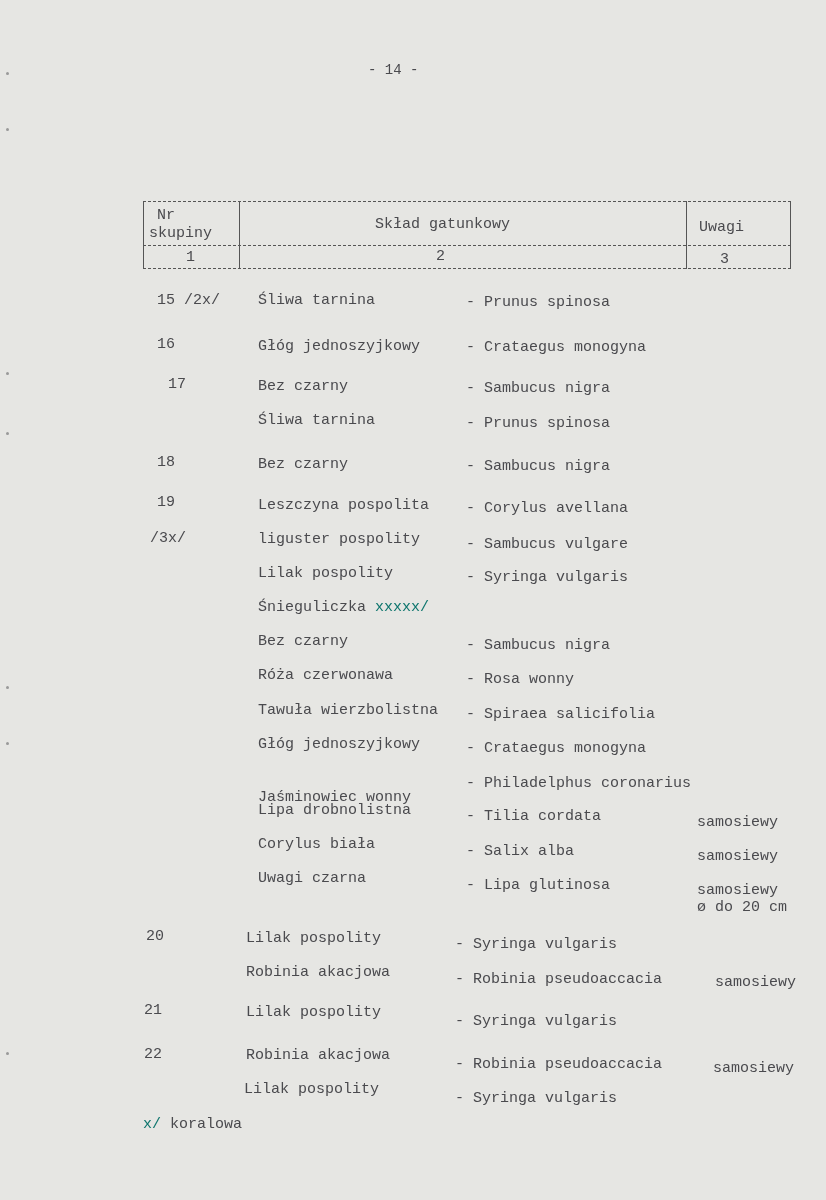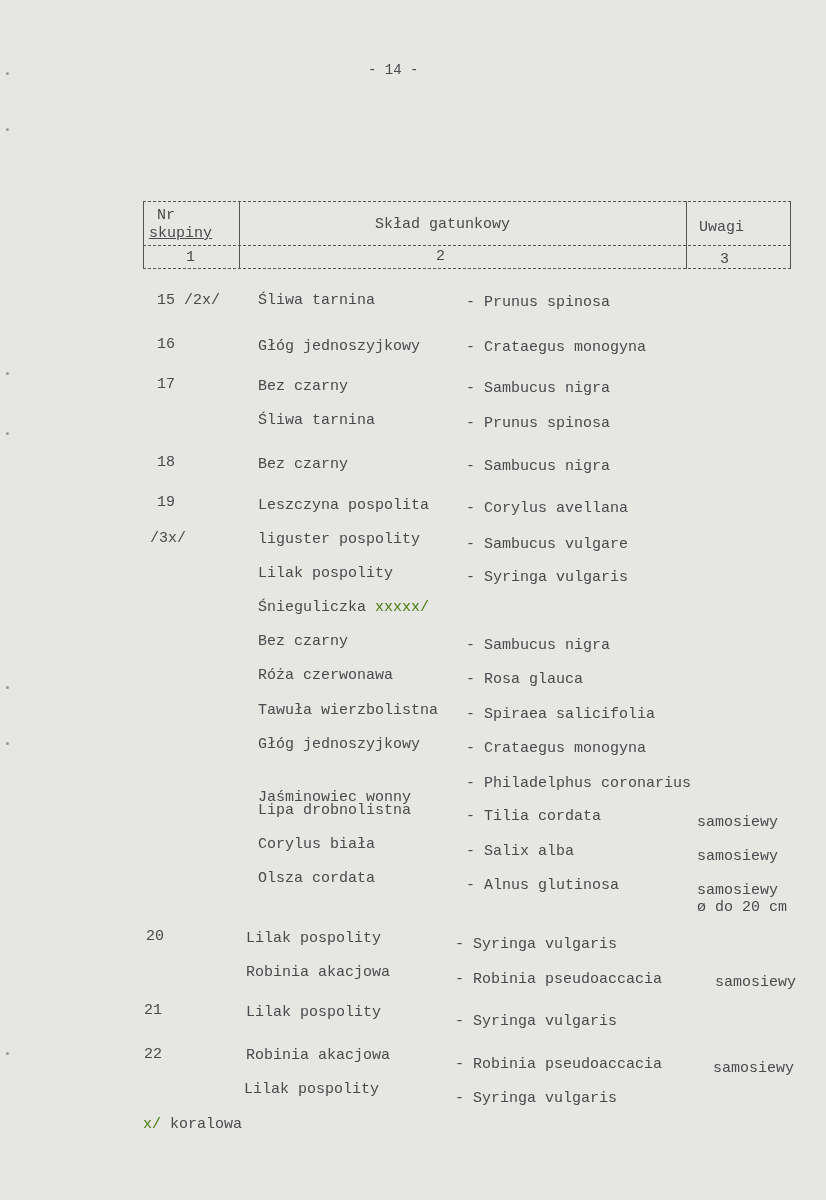--- a/index.html
+++ b/index.html
@@ -12,21 +12,21 @@
   }
   .page { position:absolute; left:0; top:0; width:826px; height:1200px; }
   .abs { position:absolute; white-space:pre; }
   .pagenum { left:368px; top:62px; font-size:14px; }
   .title { left:282px; top:122px; font-size:15px; word-spacing:6px; letter-spacing:0.3px; }
   .tbl { position:absolute; left:143px; top:201px; width:648px; height:68px; }
   .tbl .hl { position:absolute; left:0; right:0; border-top:1.5px dashed #555; }
   .tbl .vl { position:absolute; top:0; bottom:0; border-left:1.5px solid #555; }
   .th { position:absolute; font-size:15px; }
   .punch { position:absolute; width:3px; height:3px; background:#999; border-radius:50%; }
-  .handx { color:#4d7c0f; }
+  .handx { color:#0f766e; }
 </style>
 </head>
 <body>
 
 <div class="page">
 
   <div class="punch" style="left:6px;top:72px"></div>
   <div class="punch" style="left:6px;top:128px"></div>
   <div class="punch" style="left:6px;top:372px"></div>
   <div class="punch" style="left:6px;top:432px"></div>
@@ -39,37 +39,37 @@
   <div class="tbl">
     <div class="hl" style="top:0"></div>
     <div class="hl" style="top:44px"></div>
     <div class="hl" style="top:67px"></div>
     <div class="vl" style="left:0"></div>
     <div class="vl" style="left:96px"></div>
     <div class="vl" style="left:543px"></div>
     <div class="vl" style="left:647px"></div>
 
     <div class="th" style="left:14px;top:6px">Nr</div>
-    <div class="th" style="left:6px;top:24px;text-decoration:underline">skupiny</div>
+    <div class="th" style="left:6px;top:24px;">skupiny</div>
     <div class="th" style="left:232px;top:15px">Skład gatunkowy</div>
     <div class="th" style="left:556px;top:18px">Uwagi</div>
     <div class="th" style="left:43px;top:48px">1</div>
     <div class="th" style="left:293px;top:47px">2</div>
     <div class="th" style="left:577px;top:50px">3</div>
   </div>
 
   <div class="abs" style="left:157px;top:292px">15 /2x/</div>
   <div class="abs" style="left:258px;top:292px">Śliwa tarnina</div>
   <div class="abs" style="left:466px;top:294px">- Prunus spinosa</div>
 
   <div class="abs" style="left:157px;top:336px">16</div>
   <div class="abs" style="left:258px;top:338px">Głóg jednoszyjkowy</div>
   <div class="abs" style="left:466px;top:339px">- Crataegus monogyna</div>
 
-  <div class="abs" style="left:157px;top:376px">17</div>
+  <div class="abs" style="left:168px;top:376px">17</div>
   <div class="abs" style="left:258px;top:378px">Bez czarny</div>
   <div class="abs" style="left:466px;top:380px">- Sambucus nigra</div>
 
   <div class="abs" style="left:258px;top:412px">Śliwa tarnina</div>
   <div class="abs" style="left:466px;top:415px">- Prunus spinosa</div>
 
   <div class="abs" style="left:157px;top:454px">18</div>
   <div class="abs" style="left:258px;top:456px">Bez czarny</div>
   <div class="abs" style="left:466px;top:458px">- Sambucus nigra</div>
 
@@ -83,41 +83,41 @@
 
   <div class="abs" style="left:258px;top:565px">Lilak pospolity</div>
   <div class="abs" style="left:466px;top:569px">- Syringa vulgaris</div>
 
   <div class="abs" style="left:258px;top:599px"><span>Śnieguliczka</span> <span class="handx">xxxxx/</span></div>
 
   <div class="abs" style="left:258px;top:633px">Bez czarny</div>
   <div class="abs" style="left:466px;top:637px">- Sambucus nigra</div>
 
   <div class="abs" style="left:258px;top:667px">Róża czerwonawa</div>
-  <div class="abs" style="left:466px;top:671px">- Rosa glauca</div>
+  <div class="abs" style="left:466px;top:671px">- Rosa wonny</div>
 
   <div class="abs" style="left:258px;top:702px">Tawuła wierzbolistna</div>
   <div class="abs" style="left:466px;top:706px">- Spiraea salicifolia</div>
 
   <div class="abs" style="left:258px;top:736px">Głóg jednoszyjkowy</div>
   <div class="abs" style="left:466px;top:740px">- Crataegus monogyna</div>
 
   <div class="abs" style="left:258px;top:789px">Jaśminowiec wonny</div>
   <div class="abs" style="left:466px;top:775px">- Philadelphus coronarius</div>
 
   <div class="abs" style="left:258px;top:802px">Lipa drobnolistna</div>
   <div class="abs" style="left:466px;top:808px">- Tilia cordata</div>
   <div class="abs" style="left:697px;top:814px">samosiewy</div>
 
   <div class="abs" style="left:258px;top:836px">Corylus biała</div>
   <div class="abs" style="left:466px;top:843px">- Salix alba</div>
   <div class="abs" style="left:697px;top:848px">samosiewy</div>
 
-  <div class="abs" style="left:258px;top:870px">Olsza cordata</div>
-  <div class="abs" style="left:466px;top:877px">- Alnus glutinosa</div>
+  <div class="abs" style="left:258px;top:870px">Uwagi czarna</div>
+  <div class="abs" style="left:466px;top:877px">- Lipa glutinosa</div>
   <div class="abs" style="left:697px;top:882px">samosiewy</div>
   <div class="abs" style="left:697px;top:899px">ø do 20 cm</div>
 
   <div class="abs" style="left:146px;top:928px">20</div>
   <div class="abs" style="left:246px;top:930px">Lilak pospolity</div>
   <div class="abs" style="left:455px;top:936px">- Syringa vulgaris</div>
 
   <div class="abs" style="left:246px;top:964px">Robinia akacjowa</div>
   <div class="abs" style="left:455px;top:971px">- Robinia pseudoaccacia</div>
   <div class="abs" style="left:715px;top:974px">samosiewy</div>

